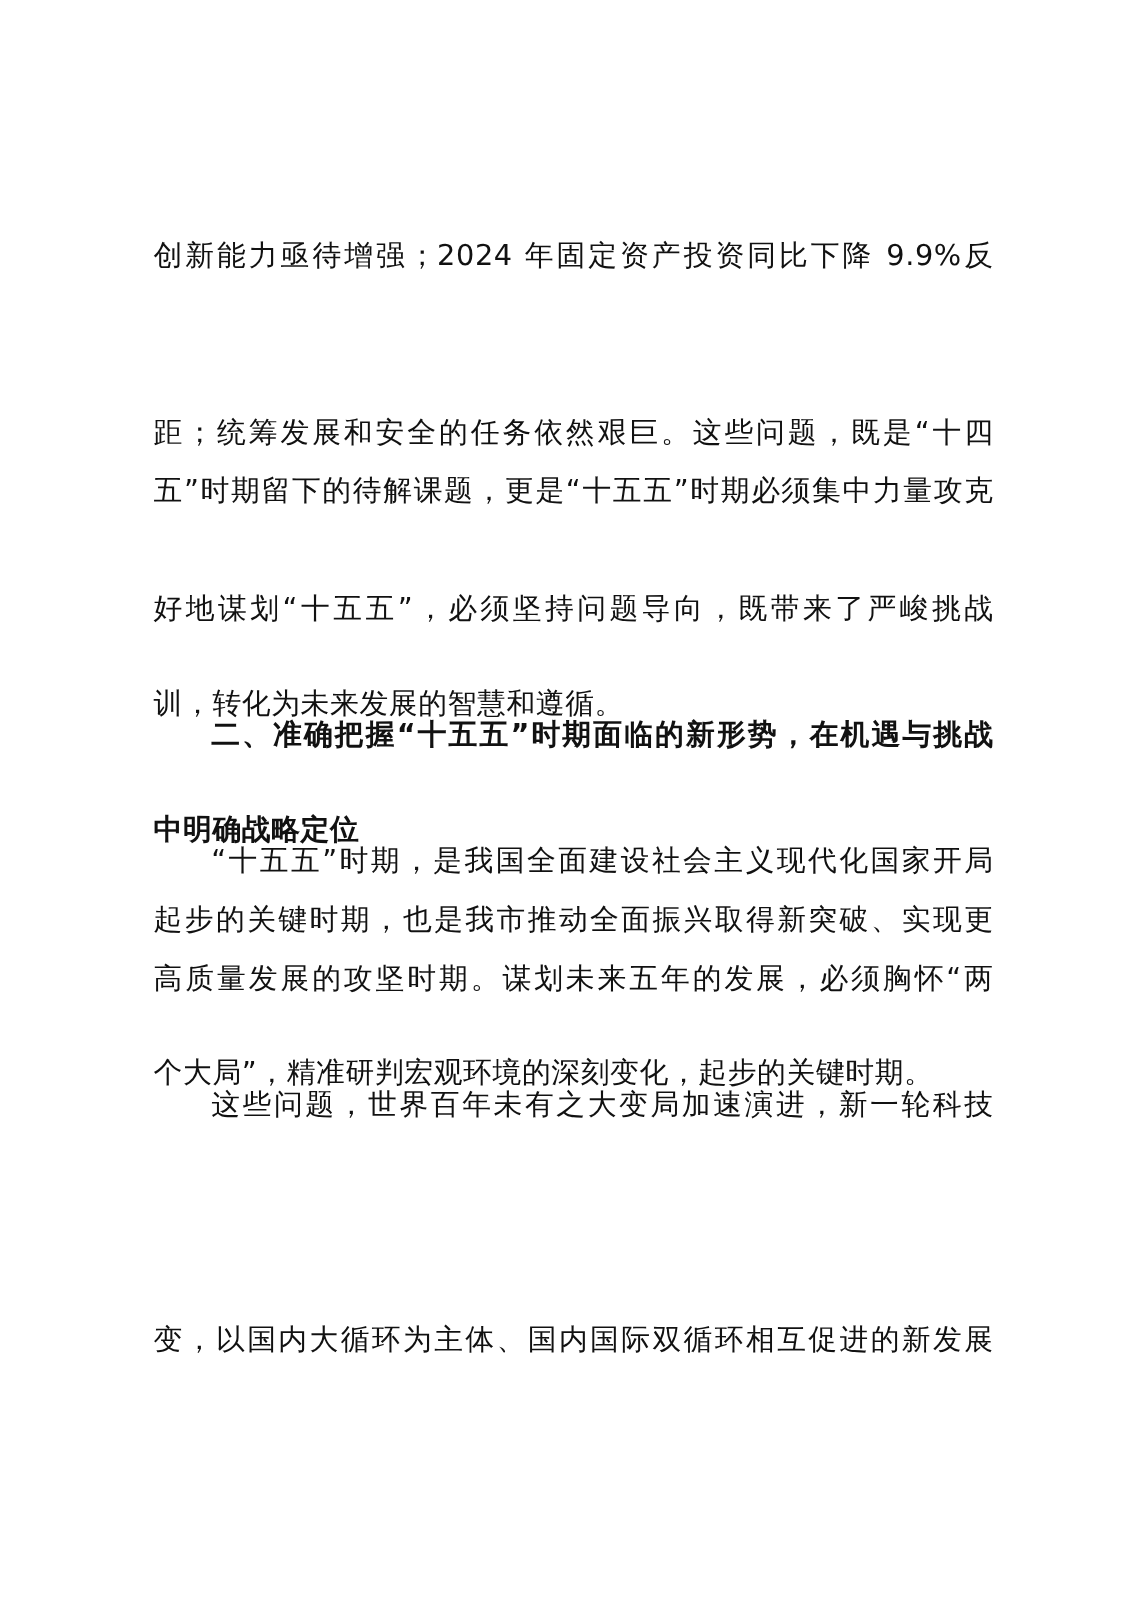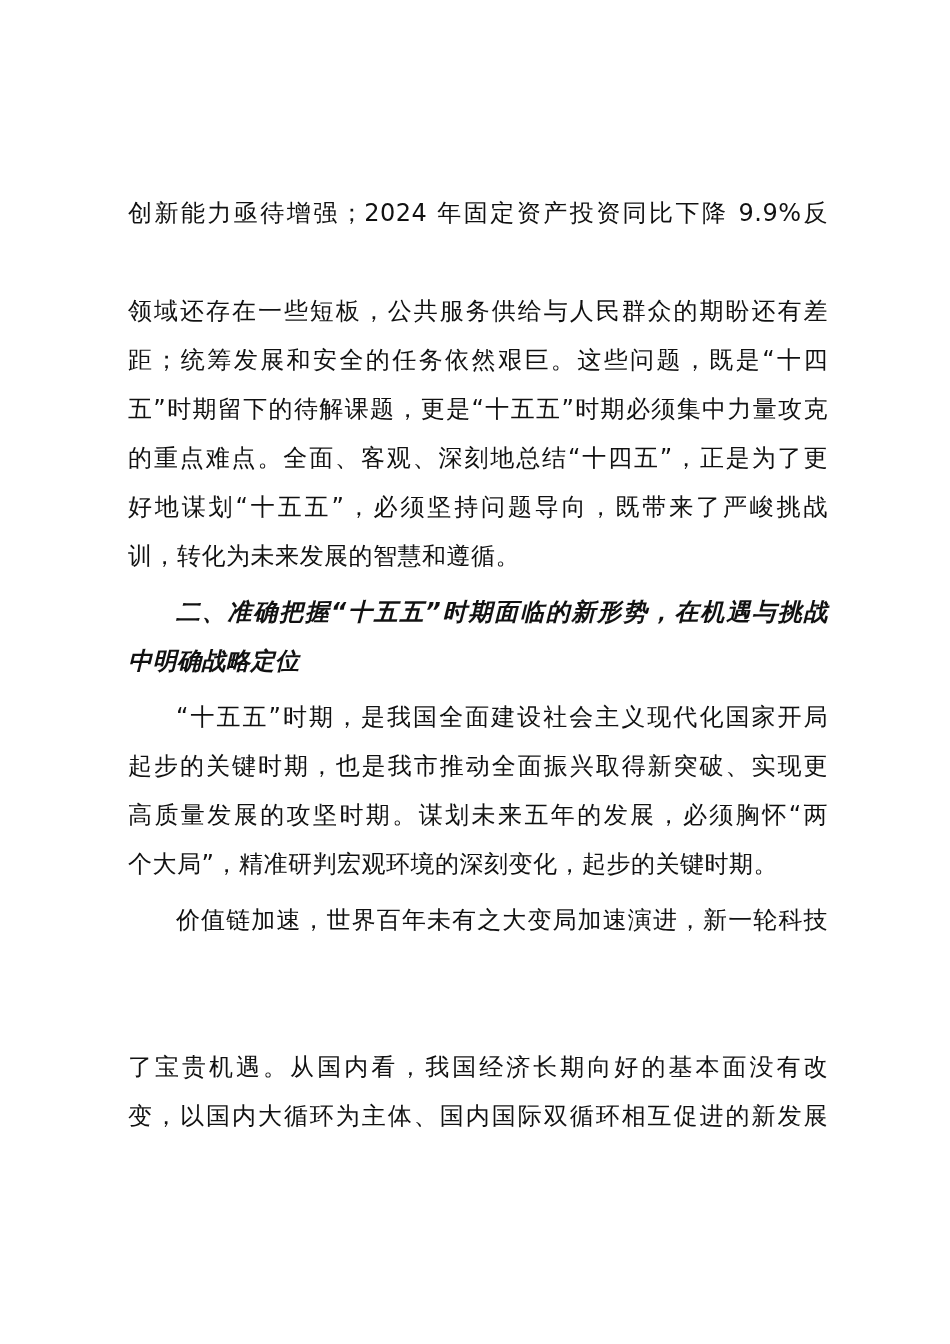--- a/index.html
+++ b/index.html
@@ -2,41 +2,38 @@
 <html><head>
 <meta charset="utf-8">
 <style>
   html, body { margin:0; padding:0; background:#ffffff; }
   body { width:950px; height:1344px; position:relative; overflow:hidden;
          font-family:"DejaVu Sans", "Liberation Sans", sans-serif; color:#111111; }
   .page { position:absolute; left:0; top:0; width:950px; height:964px; background:#fff; }
   .line { position:absolute; left:128px; width:700px; height:40px;
           font-size:24px; line-height:40px; white-space:nowrap;
           text-align:justify; text-align-last:justify; letter-spacing:0.5px; }
-  .line.last { text-align-last:left; }
+  .line.last { text-align-last:left;margin-top:30px; }
   .line.indent { left:176px; width:652px; }
-  .line.bold { font-weight:bold;font-style:italic; }
+  .line.bold { font-weight:bold; }
 </style>
 </head>
 <body>
 
 <div class="page">
 
   <div class="line" style="top:193px">创新能力亟待增强；2024 年固定资产投资同比下降 9.9%反</div>
-  <div class="line" style="top:291px">领域还存在一些短板，公共服务供给与人民群众的期盼还有差</div>
   <div class="line" style="top:340px">距；统筹发展和安全的任务依然艰巨。这些问题，既是“十四</div>
   <div class="line" style="top:389px">五”时期留下的待解课题，更是“十五五”时期必须集中力量攻克</div>
-  <div class="line" style="top:438px">的重点难点。全面、客观、深刻地总结“十四五”，正是为了更</div>
   <div class="line" style="top:487px">好地谋划“十五五”，必须坚持问题导向，既带来了严峻挑战</div>
   <div class="line last" style="top:536px">训，转化为未来发展的智慧和遵循。</div>
 
   <div class="line indent bold" style="top:592px">二、准确把握“十五五”时期面临的新形势，在机遇与挑战</div>
   <div class="line bold last" style="top:641px">中明确战略定位</div>
 
   <div class="line indent" style="top:697px">“十五五”时期，是我国全面建设社会主义现代化国家开局</div>
   <div class="line" style="top:746px">起步的关键时期，也是我市推动全面振兴取得新突破、实现更</div>
   <div class="line" style="top:795px">高质量发展的攻坚时期。谋划未来五年的发展，必须胸怀“两</div>
   <div class="line last" style="top:844px">个大局”，精准研判宏观环境的深刻变化，起步的关键时期。</div>
 
-  <div class="line indent" style="top:900px">价值链加速，世界百年未有之大变局加速演进，新一轮科技</div>
-  <div class="line" style="top:1047px">了宝贵机遇。从国内看，我国经济长期向好的基本面没有改</div>
+  <div class="line indent" style="top:900px">这些问题，世界百年未有之大变局加速演进，新一轮科技</div>
   <div class="line" style="top:1096px">变，以国内大循环为主体、国内国际双循环相互促进的新发展</div>
 </div>
 
 </body></html>

